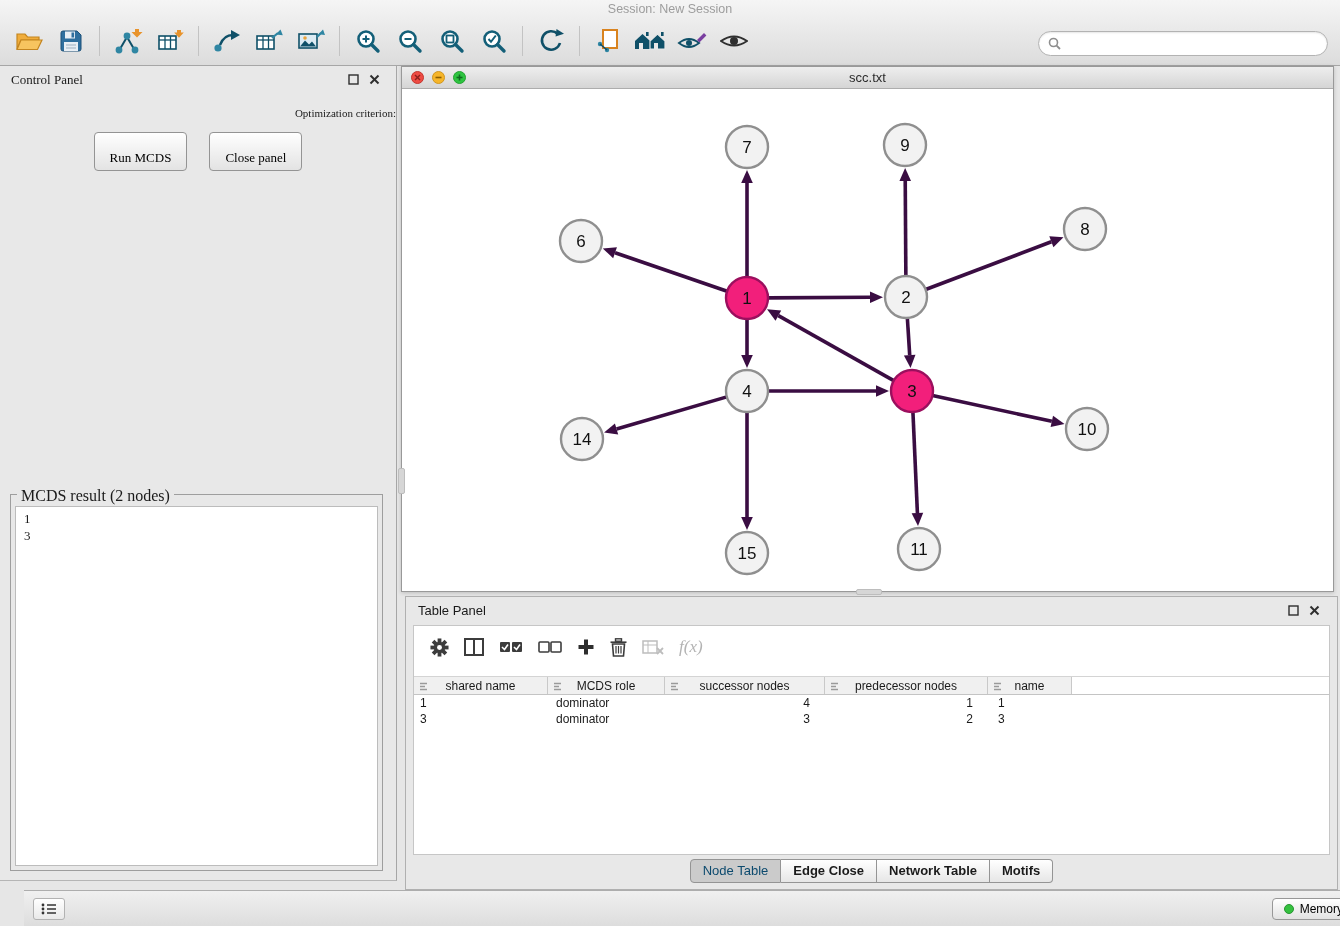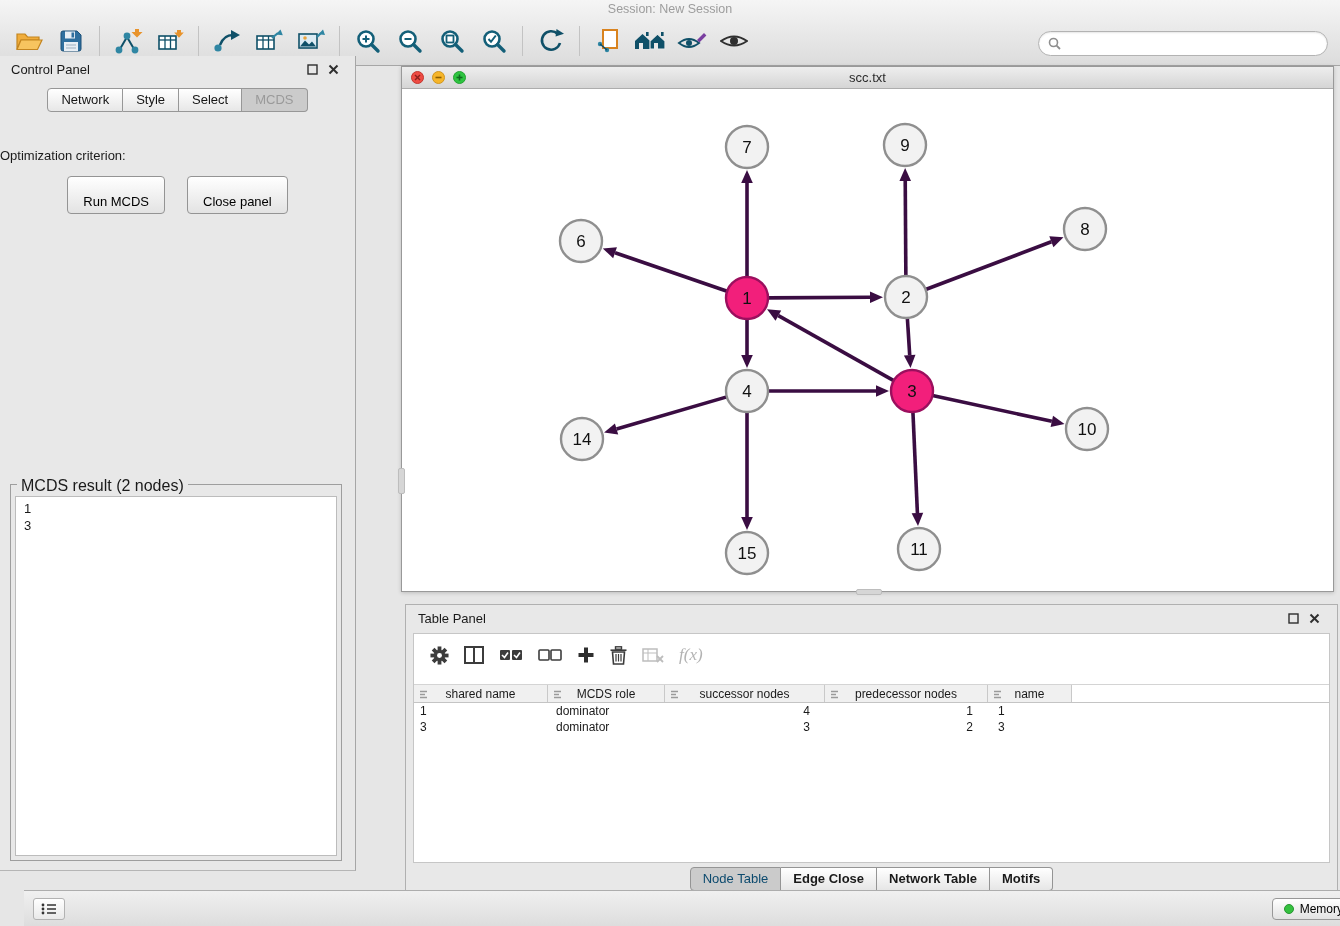--- a/index.html
+++ b/index.html
@@ -21,32 +21,32 @@
     display:flex; align-items:center; justify-content:center; }
   .sep { width:1px; height:30px; background:#c3c3c3; margin:0 7px; }
   .search-box { position:absolute; top:31px; right:12px; width:290px; height:25px;
     border:1px solid #b3b3b3; border-radius:13px; background:#fff;
     display:flex; align-items:center; padding:0 9px;
     box-shadow:inset 0 1px 2px rgba(0,0,0,.10); }
   .search-box input { border:none; outline:none; flex:1; font-size:12px;
     margin-left:5px; background:transparent; }
 
   
-  .control-panel { position:absolute; left:0; top:56px; width:356px; height:815px;
-    background:#e8e8e8; border-right:1px solid #a6a6a6; border-bottom:1px solid #b5b5b5; }
+  .control-panel { position:absolute; left:0; top:66px; width:397px; height:815px;
+    background:#e8e8e8; border-right:1px solid #a6a6a6; border-bottom:1px solid #b5b5b5;font-family:Liberation Serif, serif; }
   .panel-header { height:27px; display:flex; align-items:center; padding:0 11px; font-size:13px; }
   .panel-header .spacer { flex:1; }
   .icon-btn { border:none; background:none; padding:2px 5px; display:flex; align-items:center; }
   .tabs-row { display:flex; justify-content:center; margin-top:5px; }
   .tab { font-size:13px; padding:3px 13px 4px; border:1px solid #979797; border-left:none;
     background:linear-gradient(#ffffff,#e7e7e7); color:#151515; }
   .tab:first-child { border-left:1px solid #979797; border-radius:4px 0 0 4px; }
   .tab:last-child { border-radius:0 4px 4px 0; }
   .tab.active { background:#cbcbcb; color:#9a9a9a; }
-  .opt-label { text-align:left; margin-top:36px; font-size:13px; }
+  .opt-label { text-align:right; margin-top:14px; font-size:11px; }
   .select { width:312px; margin:9px auto 0; height:23px; border:1px solid #a2a2a2;
     border-radius:4px; background:linear-gradient(#ffffff,#eeeeee);
     display:flex; align-items:center; padding:0 5px 0 11px; font-size:13px; }
   .select .spacer { flex:1; }
   .btn-row { display:flex; justify-content:center; gap:22px; margin-top:13px; }
   .push-btn { font-size:13px; padding:17px 15px 4px; border:1px solid #949494; border-radius:4px;
     background:linear-gradient(#ffffff,#e3e3e3); }
   .result-group { position:absolute; left:10px; right:13px; top:428px; bottom:9px;
     border:1px solid #9e9e9e; }
   .result-legend { position:absolute; top:-8px; left:6px; background:#e8e8e8;
@@ -70,21 +70,21 @@
   .nw-canvas { position:absolute; left:0; top:22px; right:0; bottom:0; background:#fff; }
 
   
   .nub-v { position:absolute; left:398px; top:468px; width:7px; height:26px;
     background:#d6d6d6; border:1px solid #bdbdbd; border-radius:2px; }
   .nub-h { position:absolute; left:856px; top:589px; width:26px; height:6px;
     background:#d6d6d6; border:1px solid #bdbdbd; border-radius:2px; }
 
   
   .table-panel { position:absolute; left:405px; top:596px; width:933px; height:294px;
-    background:#e8e8e8; border:1px solid #b0b0b0;margin-top:8px; }
+    background:#e8e8e8; border:1px solid #b0b0b0; }
   .tp-header { height:26px; display:flex; align-items:center; padding:0 12px; font-size:13px; }
   .tp-header .spacer { flex:1; }
   .tp-content { position:absolute; left:7px; right:7px; top:28px; bottom:34px;
     background:#fff; border:1px solid #c6c6c6; overflow:hidden; }
   .tp-toolbar { display:flex; align-items:center; gap:15px; padding:11px 14px 9px 16px; }
   .tp-toolbar .ticon { border:none; background:none; display:flex; align-items:center; }
   .fx { font-family:"Liberation Serif", serif; font-style:italic; font-size:17px; color:#b3b3b3; }
   .tp-head { display:flex; margin-top:10px; height:19px;
     border-top:1px solid #d4d4d4; border-bottom:1px solid #c4c4c4; }
   .th { position:relative; display:flex; align-items:center; justify-content:center;
@@ -276,26 +276,20 @@
       </svg>
     </button>
     <button class="icon-btn">
       <svg width="11" height="11">
         <line x1="1.5" y1="1.5" x2="9.5" y2="9.5" stroke="#2e2e2e" stroke-width="2"></line>
         <line x1="9.5" y1="1.5" x2="1.5" y2="9.5" stroke="#2e2e2e" stroke-width="2"></line>
       </svg>
     </button>
   </div>
 
-  <div class="tabs-row">
-    <button class="tab">Network</button>
-    <button class="tab">Style</button>
-    <button class="tab">Select</button>
-    <button class="tab active">MCDS</button>
-  </div>
 
   <div class="opt-label">Optimization criterion:</div>
 
 
   <div class="btn-row">
     <button class="push-btn">Run MCDS</button>
     <button class="push-btn">Close panel</button>
   </div>
 
   <div class="result-group">

